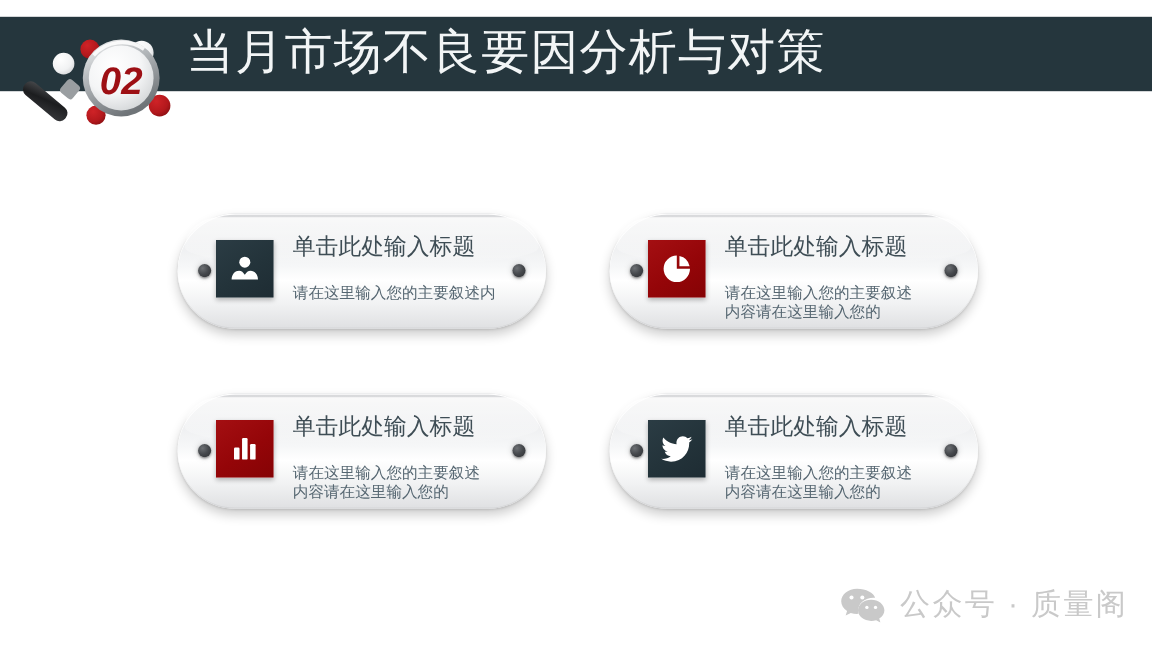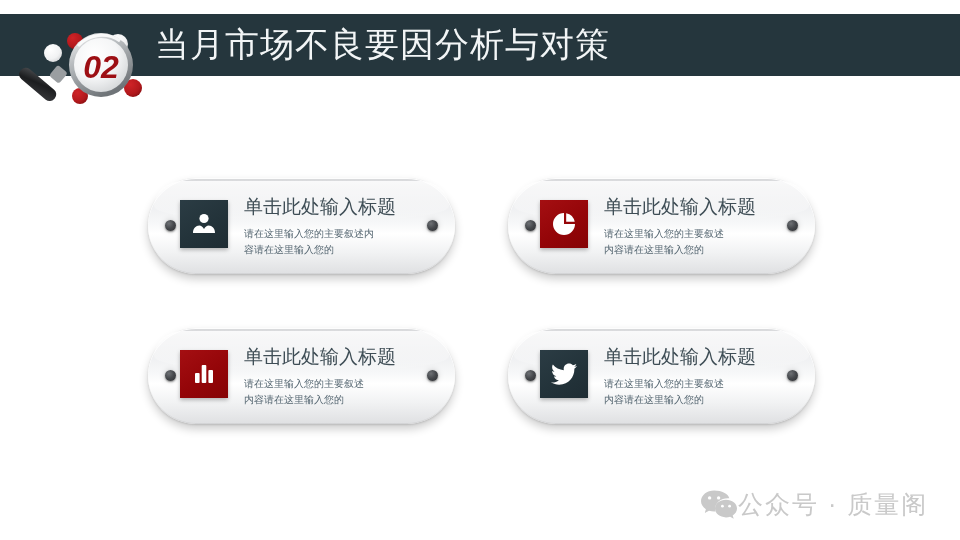--- a/index.html
+++ b/index.html
@@ -29,21 +29,21 @@
     left: 0;
     top: 14px;
     width: 960px;
     height: 62px;
     background: #25363d;
   }
   .header-title {
     position: absolute;
     left: 155px;
     top: 22px;
-    font-size: 34px;
+    font-size: 40px;
     line-height: 44px;
     color: #f2f5f6;
     letter-spacing: 1px;
     white-space: nowrap;
     font-weight: 400;
   }
 
   
   .badge-wrap {
     position: absolute;
@@ -126,36 +126,37 @@
     right: 26px;
   }
   .card-title {
     font-size: 19px;
     line-height: 22px;
     color: #3e4d55;
     white-space: nowrap;
     font-weight: 400;
   }
   .card-desc {
-    margin-top: 8px;
-    font-size: 10px;
+    margin-top: 18px;
+    font-size: 13px;
     line-height: 16px;
     color: #556671;
     font-weight: 400;
   }
   .card-desc span { display: block; }
 
   
   .watermark {
     position: absolute;
     left: 700px;
     top: 484px;
     height: 40px;
     display: flex;
     align-items: center;
+    gap: 12px;
     color: #c9c9c9;
   }
   .watermark-text {
     font-size: 25px;
     line-height: 34px;
     color: #c9c9c9;
     letter-spacing: 2px;
     white-space: nowrap;
   }
   .wechat-icon svg { display: block; }
@@ -232,21 +233,20 @@
           <path d="M2 22 c0-4.6 3.1-7.4 6.2-7.4 c2.1 0 3.5 1.3 4.8 3.4
                    c1.3-2.1 2.7-3.4 4.8-3.4 c3.1 0 6.2 2.8 6.2 7.4 z" fill="#ffffff"></path>
         </svg>
       </span>
     </div>
 
     <div class="card-text">
       <div class="card-title">单击此处输入标题</div>
       <div class="card-desc">
         <span>请在这里输入您的主要叙述内</span>
-        <span>容请在这里输入您的</span>
       </div>
     </div>
   </div>
 
   <div class="card card-2">
     <span class="screw screw-l"></span>
     <span class="screw screw-r"></span>
 
     <div class="icon-tile tile-red">
       <span>

